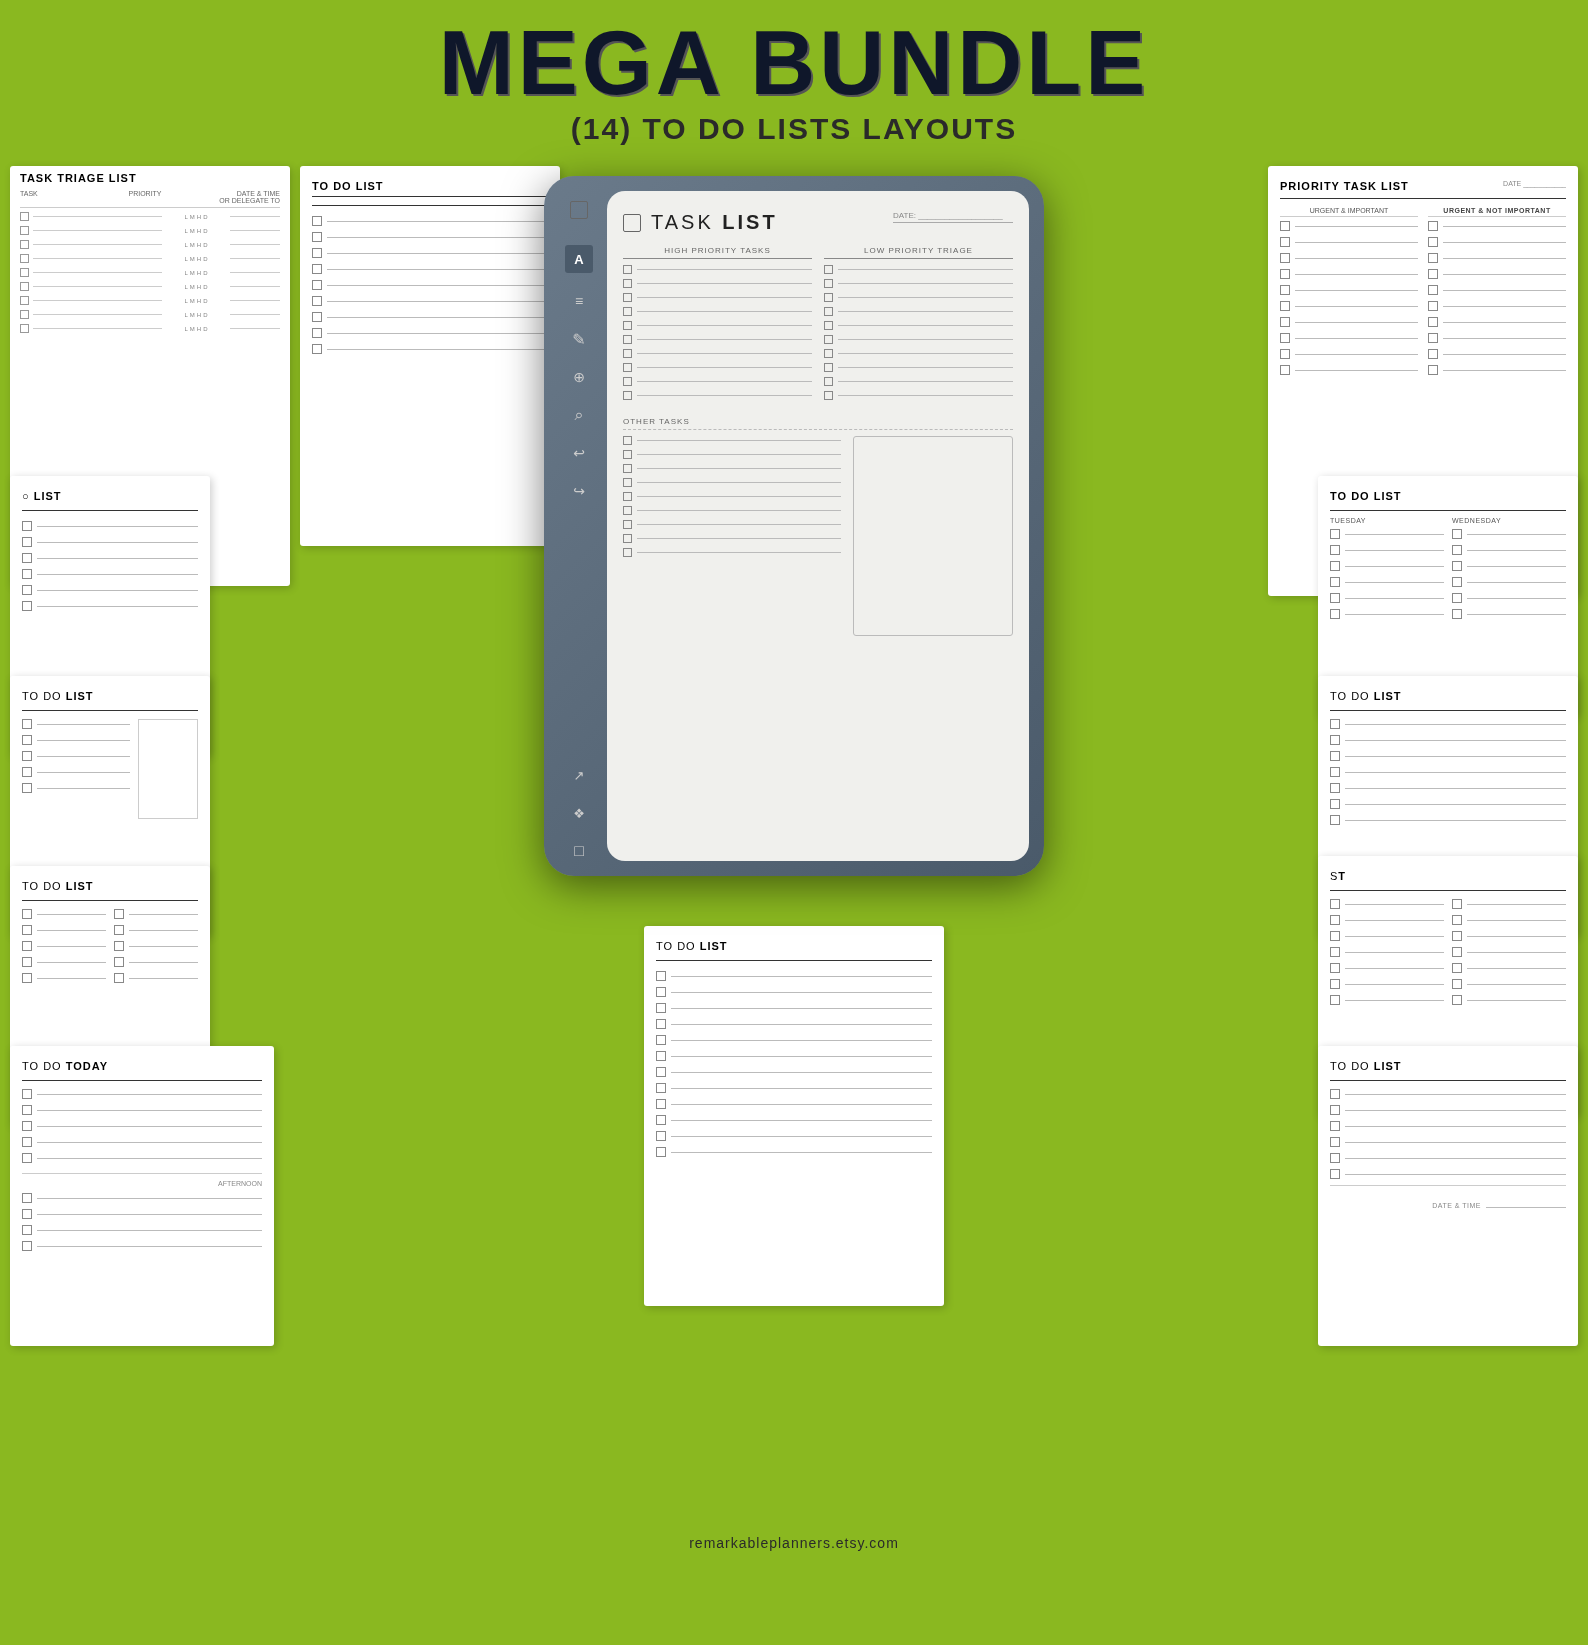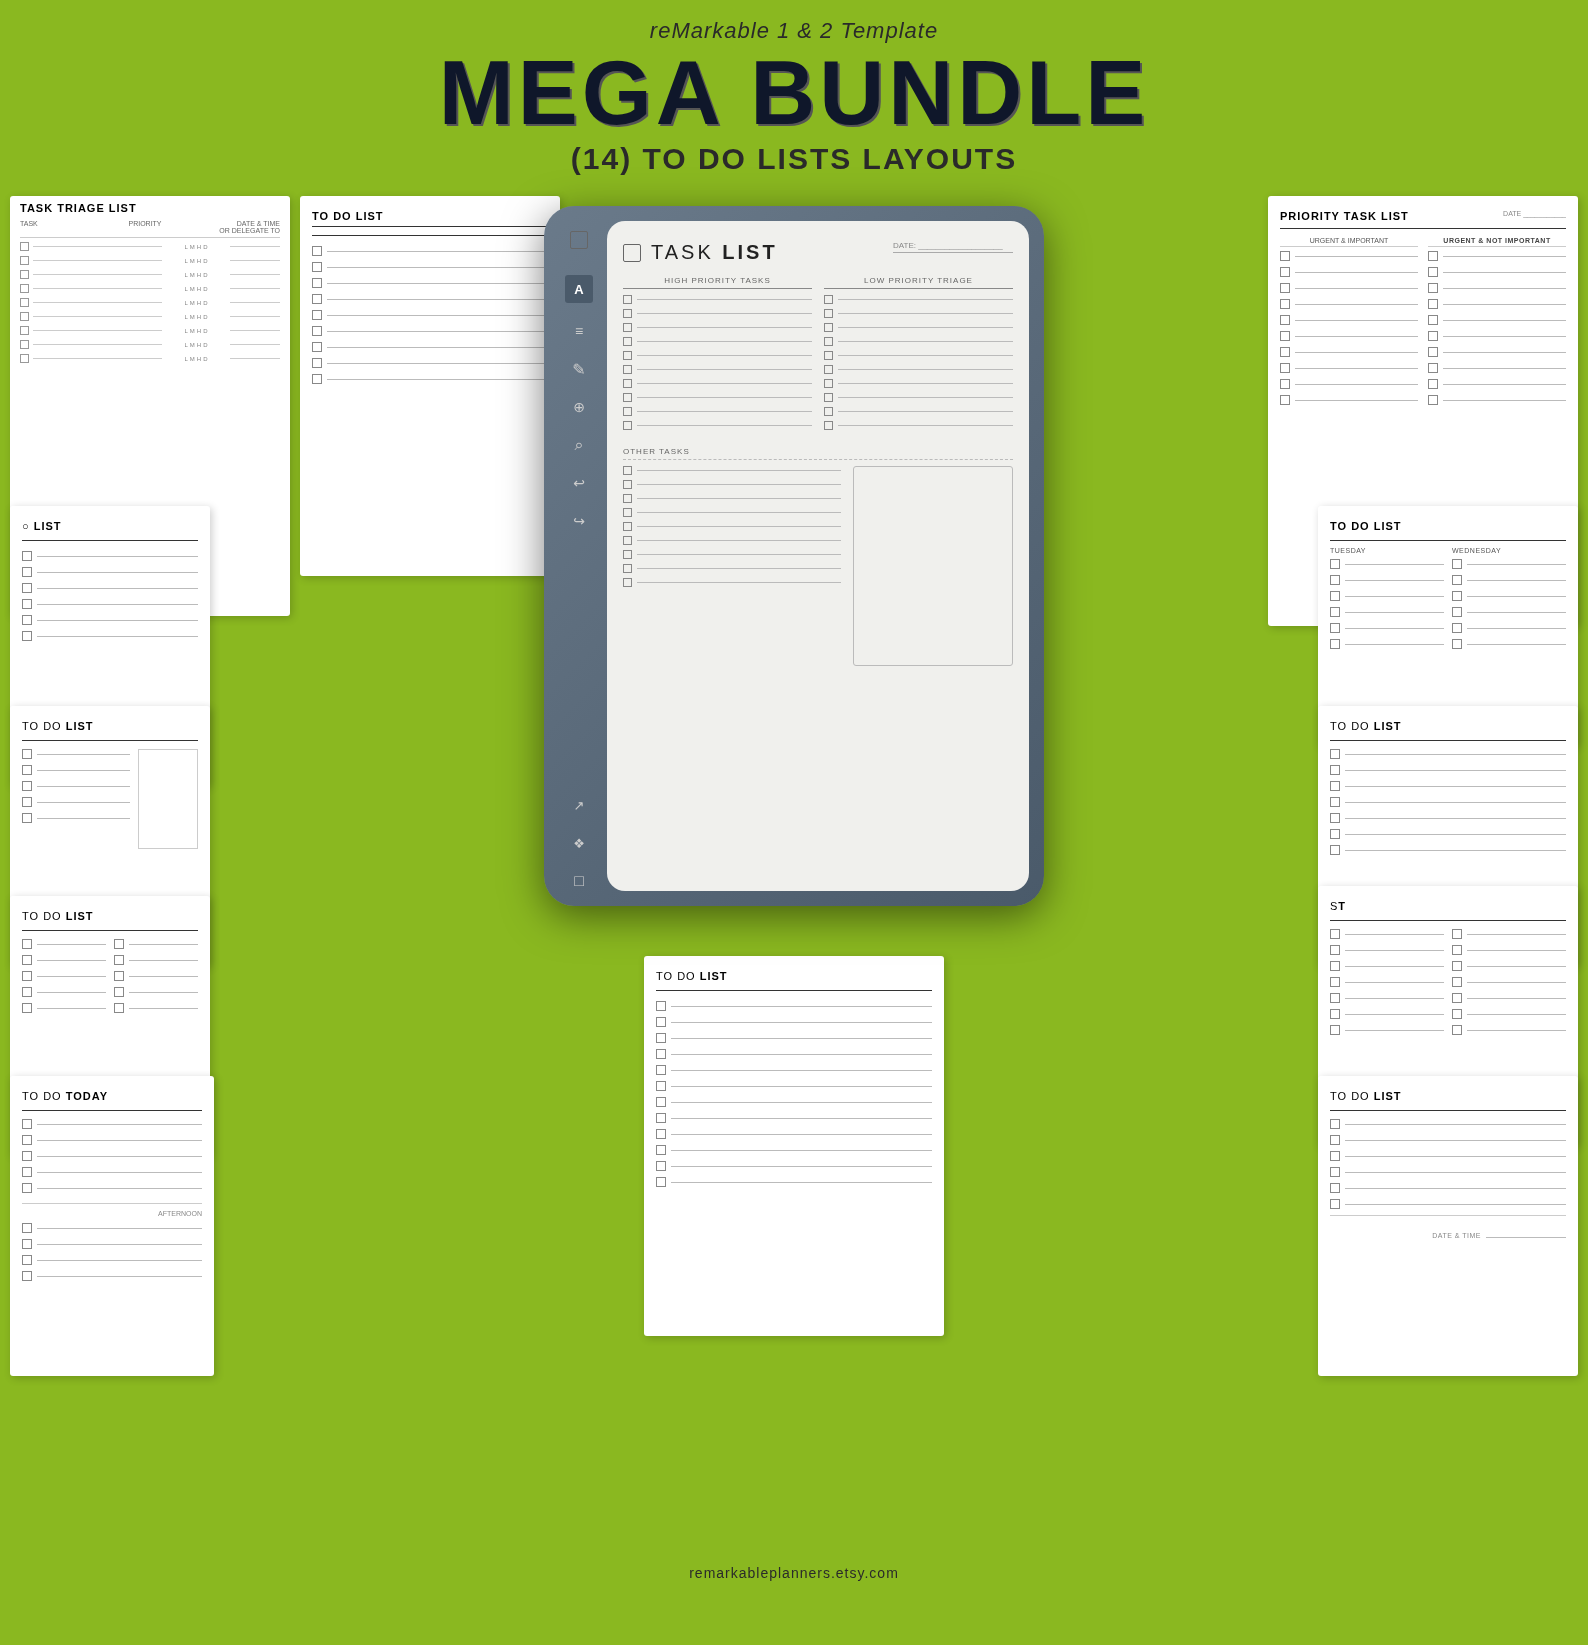--- a/index.html
+++ b/index.html
@@ -331,21 +331,21 @@
     .paper-todo-bot-left2 {
       left: 10px;
       top: 700px;
       width: 200px;
       height: 260px;
       padding: 14px 12px 10px;
     }
     .paper-todo-bot-left3 {
       left: 10px;
       top: 880px;
-      width: 204px;
+      width: 264px;
       height: 300px;
       padding: 14px 12px 10px;
     }
 
     
     .paper-todo-right2 {
       right: 10px;
       top: 510px;
       width: 260px;
       height: 260px;
@@ -418,21 +418,20 @@
     
     .col-label-sm {
       font-size: 7px;
       color: #666;
     }
   </style>
 </head>
 <body>
 
 <div class="header">
-  <div class="header-subtitle">reMarkable 1 &amp; 2 Template</div>
   <div class="header-title">MEGA BUNDLE</div>
   <div class="header-desc">(14) TO DO LISTS LAYOUTS</div>
 </div>
 
 <div class="content-area">
 
   <div class="paper paper-triage">
     <div class="paper-title">
       <span>TASK TRIAGE LIST</span>
     </div>

